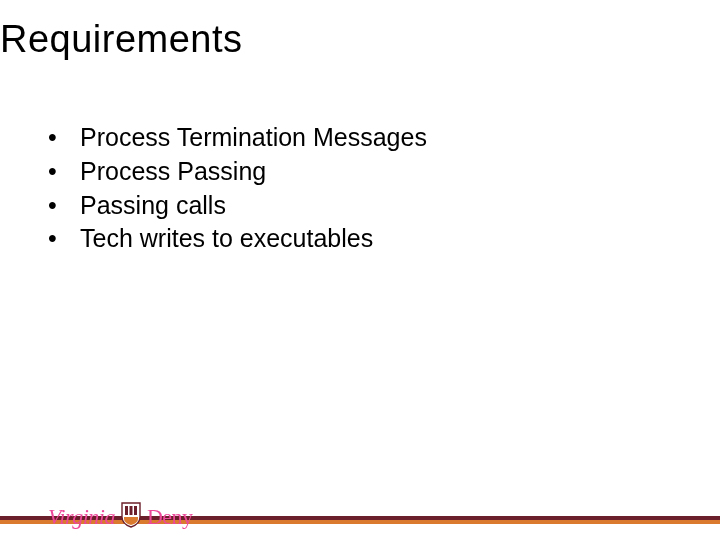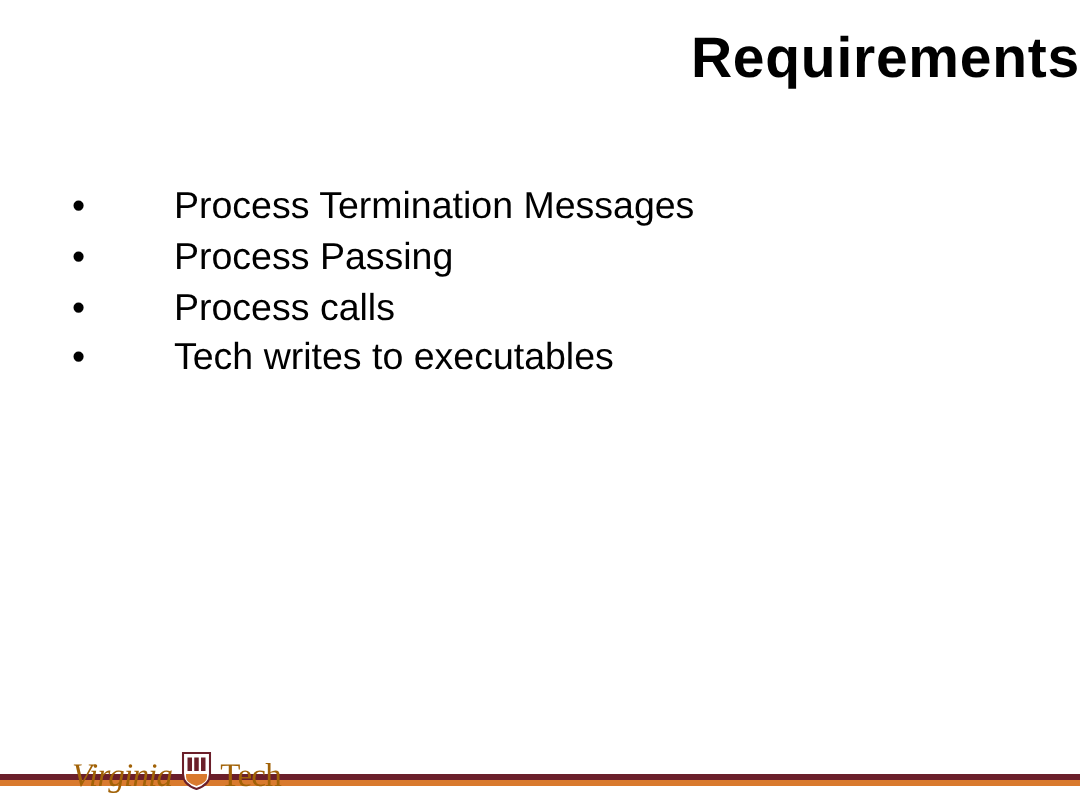--- a/index.html
+++ b/index.html
@@ -10,23 +10,23 @@
     color: #000;
     position: relative;
   }
   .slide {
     width: 720px;
     height: 540px;
     position: relative;
     padding: 0;
   }
   .title {
-    text-align: right;
+    text-align: left;
     font-size: 38px;
-    font-weight: 700;
+    font-weight: 400;
     margin-top: 18px;
     letter-spacing: 0.5px;
   }
   .content {
     margin-top: 60px;
     margin-left: 48px;
   }
   .bullet-row {
     display: flex;
     align-items: baseline;
@@ -34,21 +34,20 @@
     font-size: 25px;
   }
   .bullet-dot {
     width: 32px;
     flex: 0 0 32px;
     text-align: left;
     font-size: 25px;
   }
   .bullet-text {
     flex: 1;
-    margin-left: 36px;
   }
   .footer {
     position: absolute;
     left: 0;
     bottom: 34px;
     width: 100%;
   }
   .stripes {
     width: 100%;
     height: 8px;
@@ -61,21 +60,21 @@
     position: absolute;
     left: 48px;
     bottom: 26px;
     display: flex;
     align-items: center;
     gap: 6px;
   }
   .vt-text {
     font-family: "Times New Roman", Georgia, serif;
     font-size: 22px;
-    color: #a16207;
+    color: #ec4899;
     letter-spacing: -0.5px;
   }
   .vt-virginia { font-style: italic; }
   .vt-shield {
     display: inline-block;
     vertical-align: middle;
   }
   .vt-tech { font-style: normal; }
 </style>
 </head>
@@ -89,21 +88,21 @@
     <div class="bullet-row">
       <span class="bullet-dot">•</span>
       <span class="bullet-text">Process Termination Messages</span>
     </div>
     <div class="bullet-row">
       <span class="bullet-dot">•</span>
       <span class="bullet-text">Process Passing</span>
     </div>
     <div class="bullet-row">
       <span class="bullet-dot">•</span>
-      <span class="bullet-text">Process calls</span>
+      <span class="bullet-text">Passing calls</span>
     </div>
     <div class="bullet-row">
       <span class="bullet-dot">•</span>
       <span class="bullet-text">Tech writes to executables</span>
     </div>
   </div>
 
   <div class="footer">
     <div class="stripes">
       <div class="stripe-maroon"></div>
@@ -115,16 +114,16 @@
     <span class="vt-text vt-virginia">Virginia</span>
     <span class="vt-shield">
       <svg width="20" height="26" viewBox="0 0 20 26">
         <path d="M1 1 H19 V15 Q19 22 10 25 Q1 22 1 15 Z" fill="#ffffff" stroke="#6b1f2a" stroke-width="1.4"></path>
         <rect x="4" y="4" width="3" height="9" fill="#6b1f2a"></rect>
         <rect x="8.5" y="4" width="3" height="9" fill="#6b1f2a"></rect>
         <rect x="13" y="4" width="3" height="9" fill="#6b1f2a"></rect>
         <path d="M3 15 H17 V17 Q17 21 10 23 Q3 21 3 17 Z" fill="#d97a2e"></path>
       </svg>
     </span>
-    <span class="vt-text vt-tech">Tech</span>
+    <span class="vt-text vt-tech">Deny</span>
   </div>
 
 </div>
 
 </body></html>

